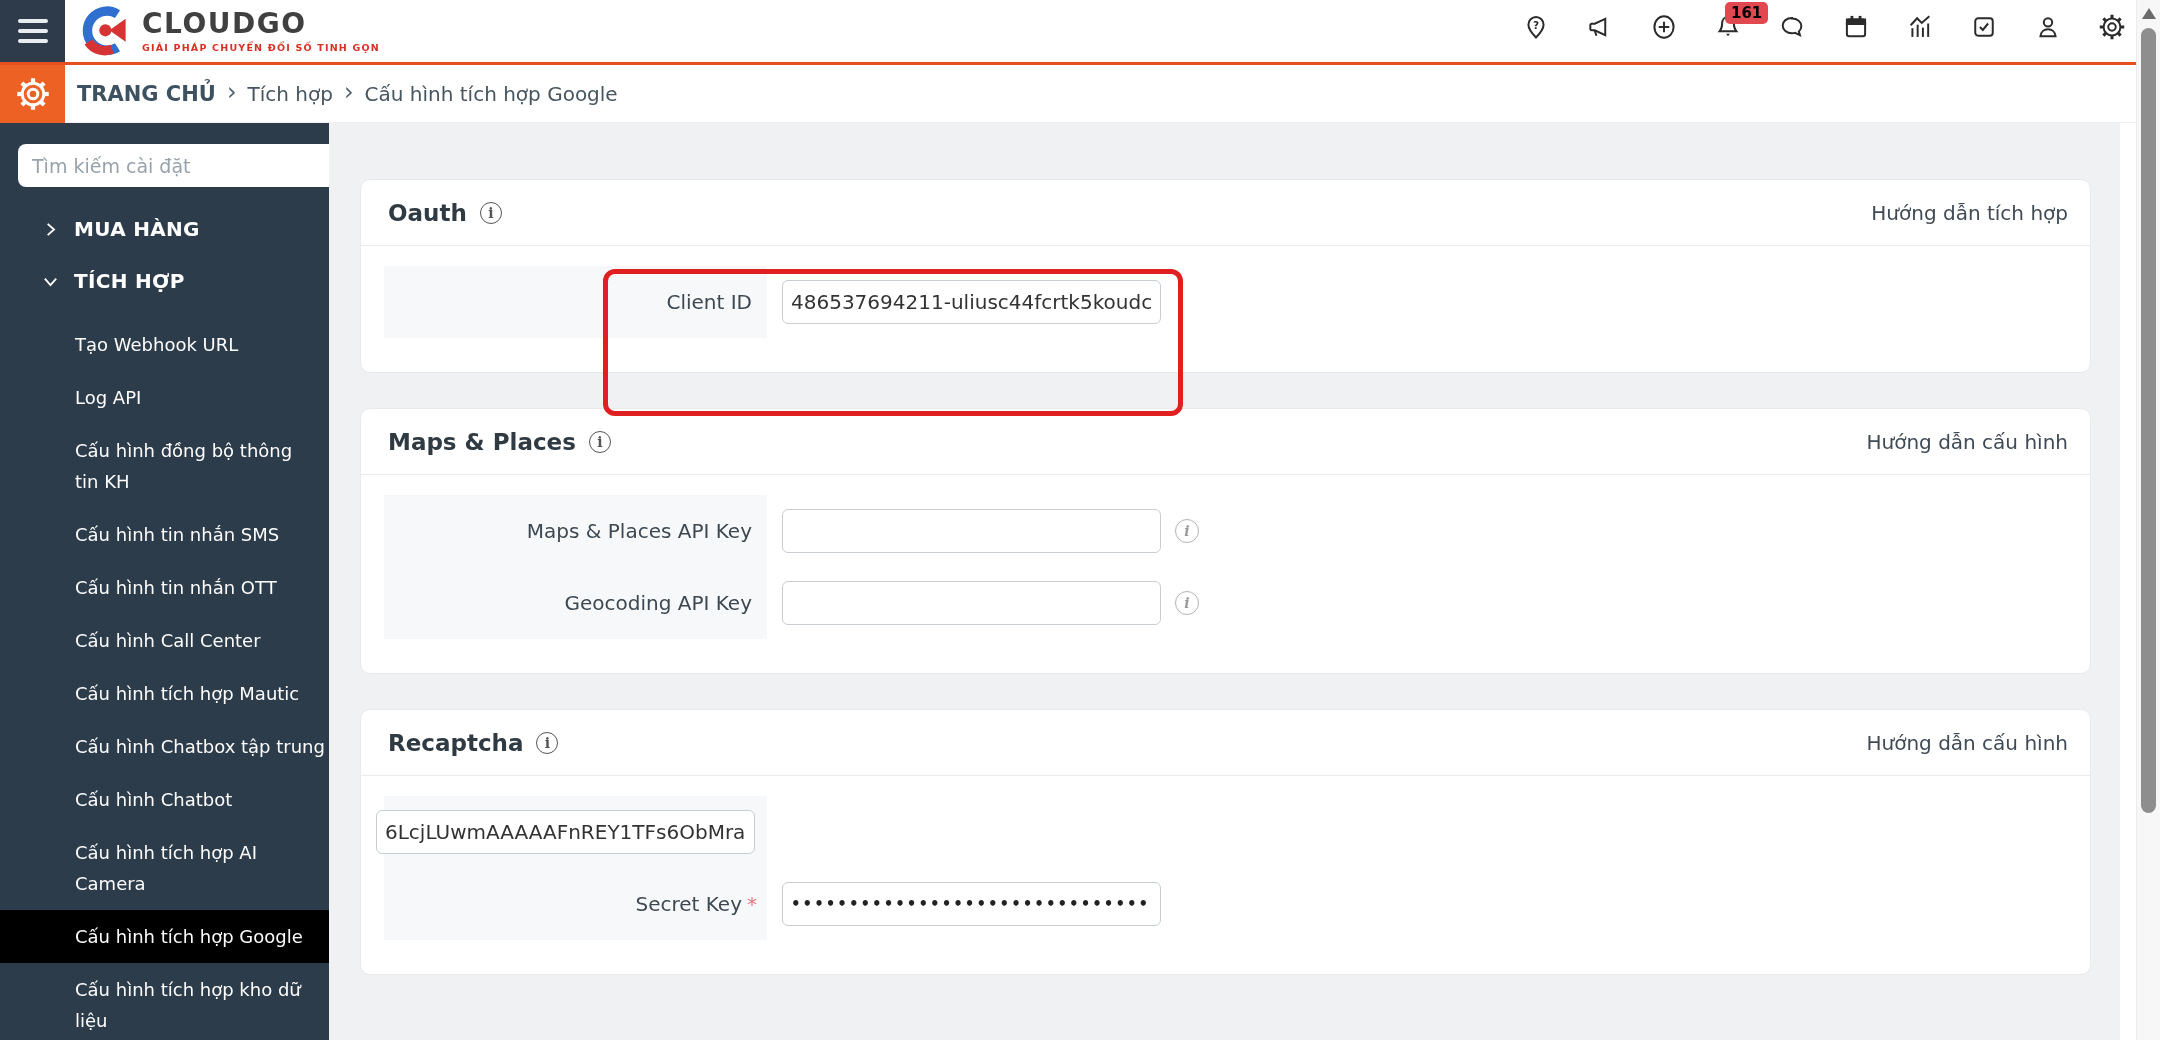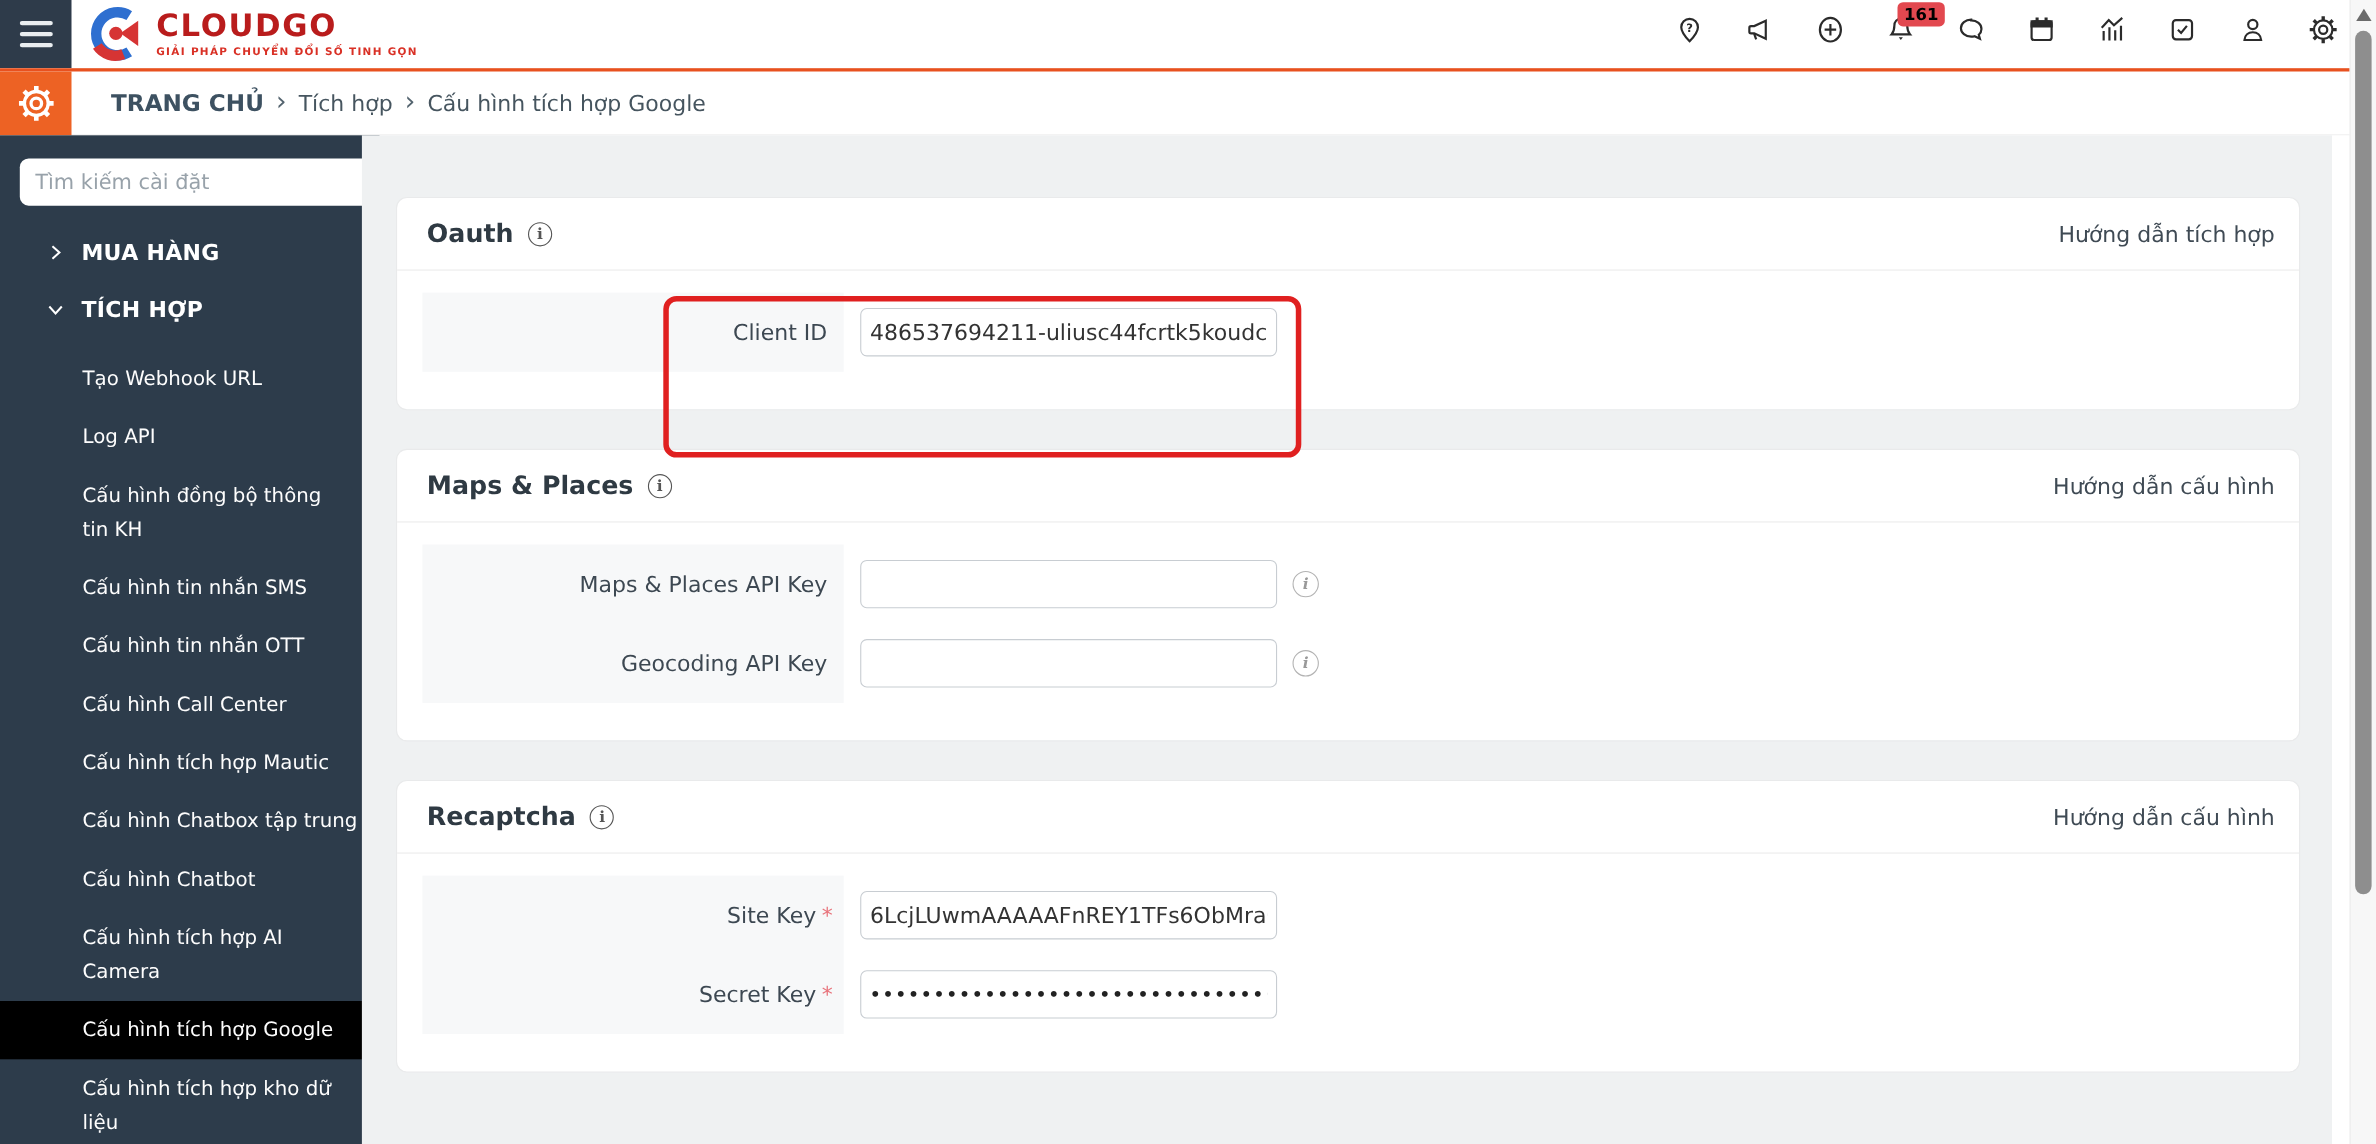--- a/index.html
+++ b/index.html
@@ -6,35 +6,35 @@
   body{font-family:"DejaVu Sans","Liberation Sans",sans-serif;background:#ffffff;}
   .screen{position:relative;width:2160px;height:1040px;overflow:hidden;background:#ffffff;}
 
   
   .topbar{position:absolute;left:0;top:0;width:2160px;height:62px;background:#ffffff;}
   .hamburger{position:absolute;left:0;top:0;width:65px;height:62px;background:#2e3b4a;display:flex;flex-direction:column;justify-content:center;align-items:center;gap:6px;cursor:pointer;}
   .hamburger span{display:block;width:30px;height:4px;background:#e9edf0;border-radius:2px;}
   .logo{position:absolute;left:76px;top:4px;display:flex;align-items:center;gap:10px;cursor:pointer;}
   .logo-mark{width:56px;height:54px;}
   .logo-textwrap{display:flex;flex-direction:column;line-height:1;}
-  .logo-name{font-size:28px;font-weight:800;letter-spacing:1.5px;color:#b91c1c;}
+  .logo-name{font-size:28px;font-weight:800;letter-spacing:1.5px;color:#404040;}
   .logo-tag{font-size:9.5px;font-weight:700;letter-spacing:1.2px;color:#d93025;margin-top:5px;}
   .gsearch{position:absolute;left:558px;top:5px;width:490px;height:47px;border:1.5px solid #c9ced3;border-radius:9px;box-sizing:border-box;display:flex;align-items:center;padding:0 14px;background:#fff;}
   .gsearch input{flex:1;border:none;outline:none;font-size:20px;color:#444;background:transparent;margin-left:12px;font-family:inherit;}
   .gsearch input::placeholder{color:#9aa1a8;}
   .top-icons{position:absolute;right:34px;top:13px;display:flex;gap:36px;align-items:center;}
   .ticon{position:relative;width:28px;height:28px;color:#2b2b2b;cursor:pointer;flex:0 0 auto;}
   .ticon svg{width:28px;height:28px;display:block;}
   .badge{position:absolute;top:-11px;left:11px;background:#e2484f;color:#000000;font-size:15px;font-weight:700;padding:1px 6px;border-radius:5px;line-height:20px;}
 
   
   .crumbrow{position:absolute;left:0;top:62px;width:2160px;height:61px;background:#fff;border-top:3px solid #e8511f;box-sizing:border-box;display:flex;align-items:center;border-bottom:1px solid #f0f0f0;}
   .gear-tile{width:65px;height:58px;background:#ed6224;display:flex;align-items:center;justify-content:center;flex:0 0 auto;cursor:pointer;}
   .gear-tile svg{width:36px;height:36px;color:#ffffff;}
-  .breadcrumb{display:flex;align-items:center;margin-left:36px;gap:11px;}
+  .breadcrumb{display:flex;align-items:center;margin-left:12px;gap:11px;}
   .crumb-home{font-size:21px;font-weight:700;color:#3d5161;cursor:pointer;}
   .crumb-sep{font-size:24px;color:#54646f;line-height:1;transform:translateY(-2px);}
   .crumb{font-size:20px;color:#46555f;cursor:pointer;}
   .crumb.current{cursor:default;}
 
   
   .sidebar{position:absolute;left:0;top:123px;width:345px;height:917px;background:#2d3c4b;color:#fff;overflow:hidden;}
   .side-search{display:block;margin:21px 0 0 18px;width:336px;height:43px;border:none;border-radius:8px;box-sizing:border-box;padding:0 14px;font-size:19px;color:#333;background:#fff;outline:none;font-family:inherit;}
   .side-search::placeholder{color:#98a2aa;}
   .side-sec{display:flex;align-items:center;gap:15px;padding:14px 0 14px 42px;font-size:20px;font-weight:700;letter-spacing:.3px;cursor:pointer;}
@@ -277,21 +277,20 @@
 
     <section class="card">
       <div class="card-head">
         <h2 class="card-title">Recaptcha</h2>
         <span class="info-icon"></span>
         <span class="guide-link">Hướng dẫn cấu hình</span>
       </div>
       <div class="card-body">
         <div class="label-panel"></div>
         <div class="frow">
-          <div class="flbl"><span>Site Key</span><span class="req">*</span></div>
           <input class="fin" type="text" value="6LcjLUwmAAAAAFnREY1TFs6ObMraC" style="">
         </div>
         <div class="frow">
           <div class="flbl"><span>Secret Key</span><span class="req">*</span></div>
           <input class="fin masked" type="text" value="••••••••••••••••••••••••••••••••••••••" style="">
         </div>
       </div>
     </section>
 
   </main>

